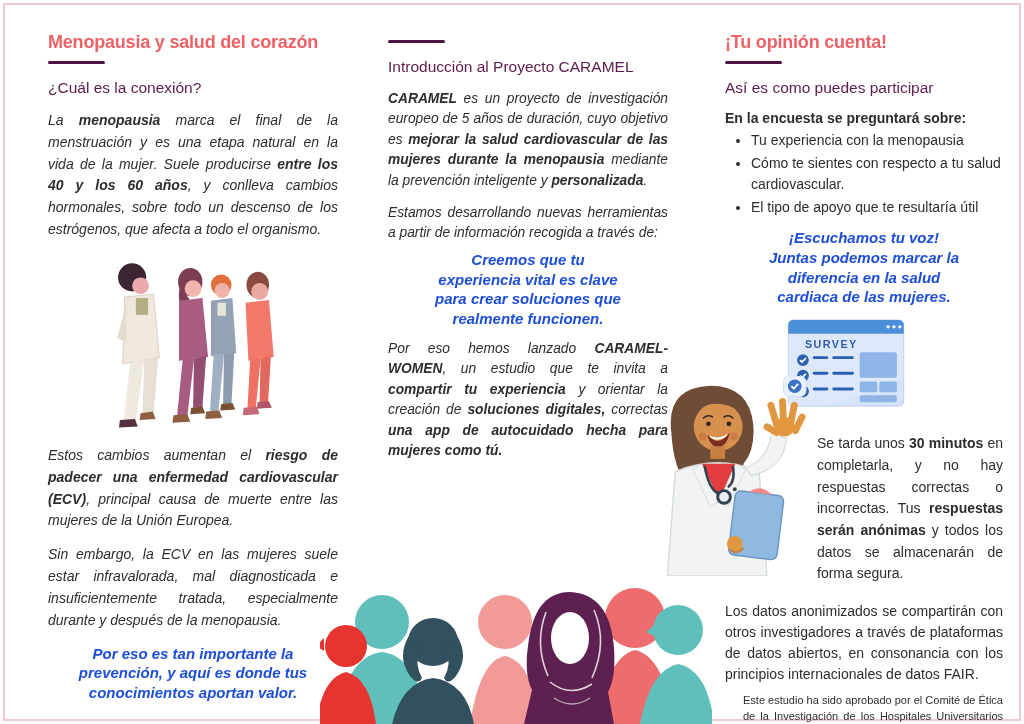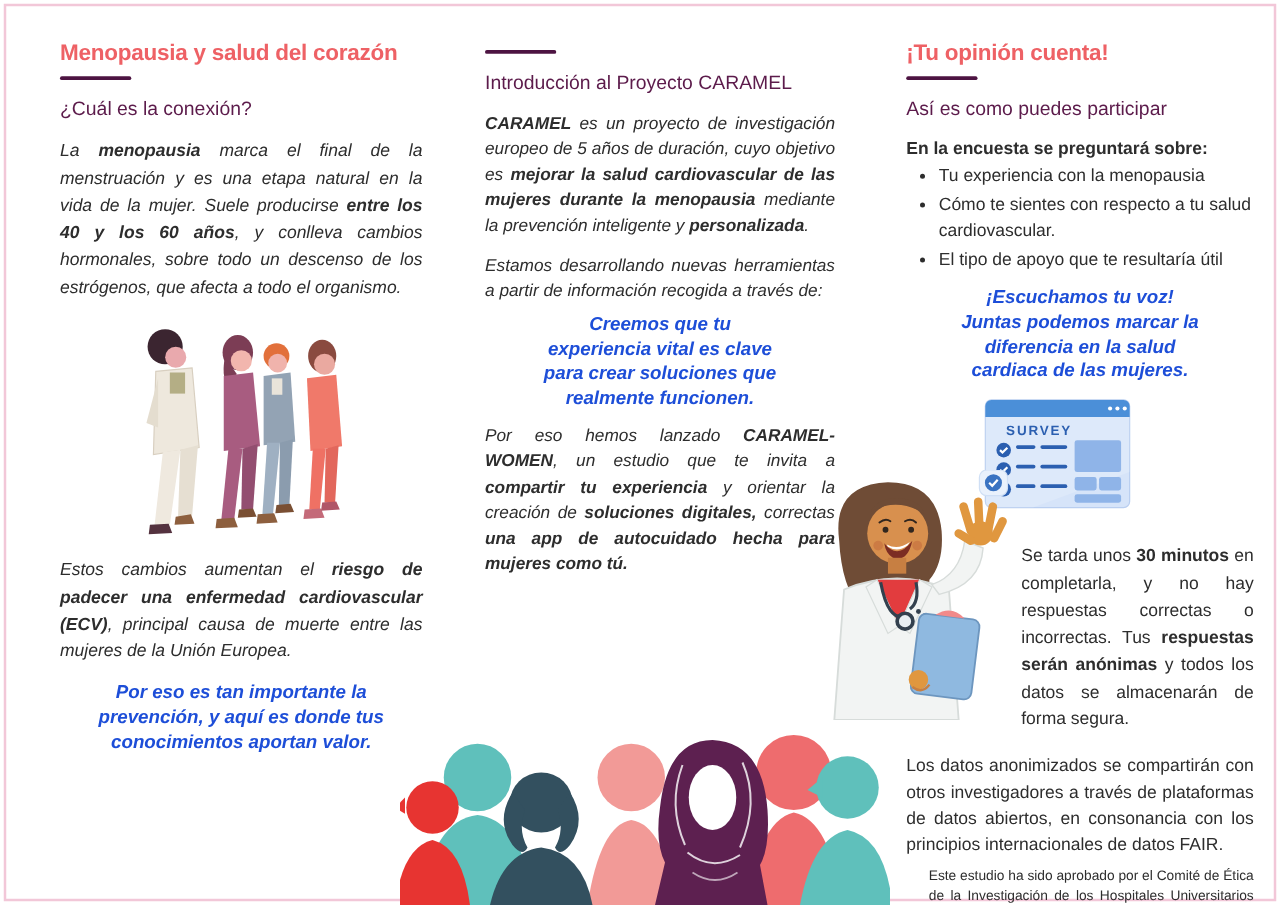--- a/index.html
+++ b/index.html
@@ -84,20 +84,21 @@
         <rect x="66" y="47" width="13" height="18" fill="#b4ae85"></rect>
         <path d="M56 52 L46 90 L56 94 Z" fill="#e4ddcf"></path>
         <path d="M60 115 L75 113 L66 177 L53 177 Z" fill="#efe9df"></path>
         <path d="M75 113 L90 109 L85 169 L73 170 Z" fill="#e6dfd2"></path>
         <path d="M49 177 l16 -1 l3 8 l-20 1 z" fill="#54323f"></path>
         <path d="M71 170 l13 -2 l3 8 l-17 1 z" fill="#8d5f3e"></path>
       </g>
     </svg>
 
     <p class="body"><span>Estos cambios aumentan el </span><span class="b">riesgo de padecer una enfermedad cardiovascular (ECV)</span><span>, principal causa de muerte entre las mujeres de la Unión Europea.</span></p>
+    <p class="body"><span>Sin embargo, la ECV en las mujeres suele estar infravalorada, mal diagnosticada e insuficientemente tratada, especialmente durante y después de la menopausia.</span></p>
     <p class="quote">Por eso es tan importante la
 prevención, y aquí es donde tus
 conocimientos aportan valor.</p>
   </div>
 
   <div class="col col-mid">
     <div class="rule"></div>
     <h2 class="subtitle">Introducción al Proyecto CARAMEL</h2>
     <p class="body mid-body"><span class="b">CARAMEL</span><span> es un proyecto de investigación europeo de 5 años de duración, cuyo objetivo es </span><span class="b">mejorar la salud cardiovascular de las mujeres durante la menopausia</span><span> mediante la prevención inteligente y </span><span class="b">personalizada</span><span>.</span></p>
     <p class="body mid-body" style="margin-bottom:6px;"><span>Estamos desarrollando nuevas herramientas a partir de información recogida a través de:</span></p>

